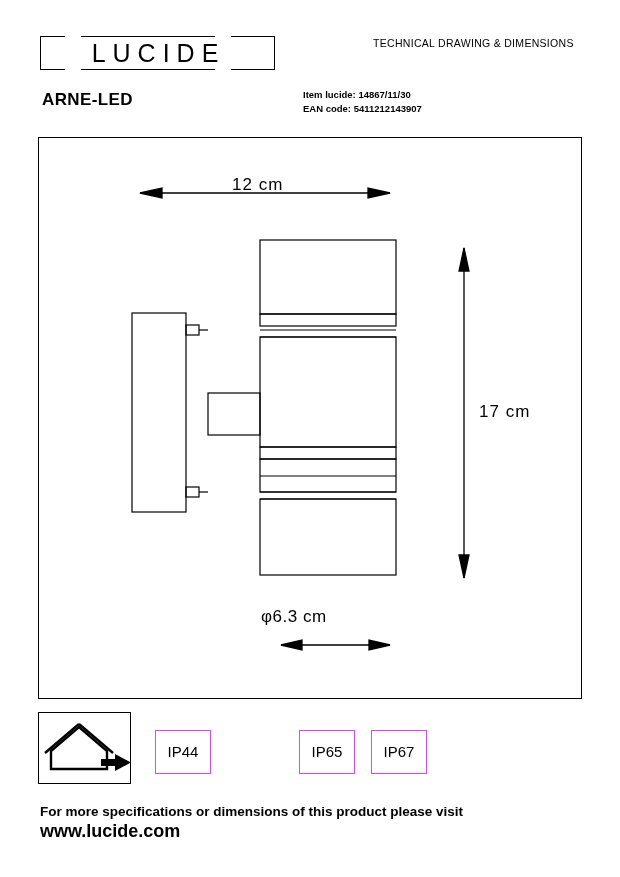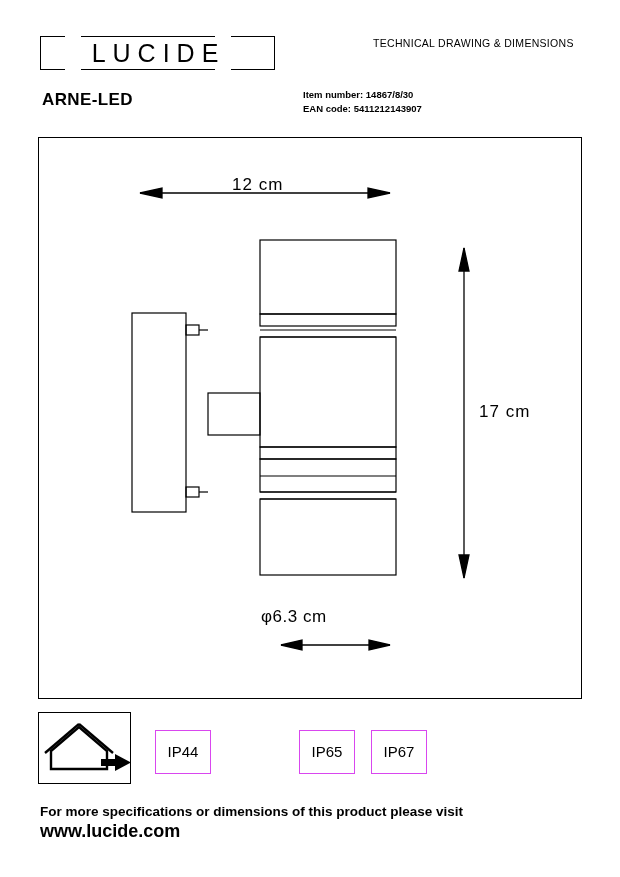--- a/index.html
+++ b/index.html
@@ -196,22 +196,22 @@
     <div class="logo-notch-left2"></div>
     <div class="logo-notch-right2"></div>
     <div class="logo-text">LUCIDE</div>
   </div>
 
   <div class="tech-title">TECHNICAL DRAWING &amp; DIMENSIONS</div>
 
   <div class="product-name">ARNE-LED</div>
 
   <div class="item-number">
-    <span>Item number:</span>
-    <span class="v">14867/8/30</span>
+    <span>Item lucide:</span>
+    <span class="v">14867/11/30</span>
   </div>
   <div class="ean-code">
     <span>EAN code:</span>
     <span class="v">5411212143907</span>
   </div>
 
   <div class="frame"></div>
 
   <div class="dim-width">12 cm</div>
   <div class="dim-height">17 cm</div>

